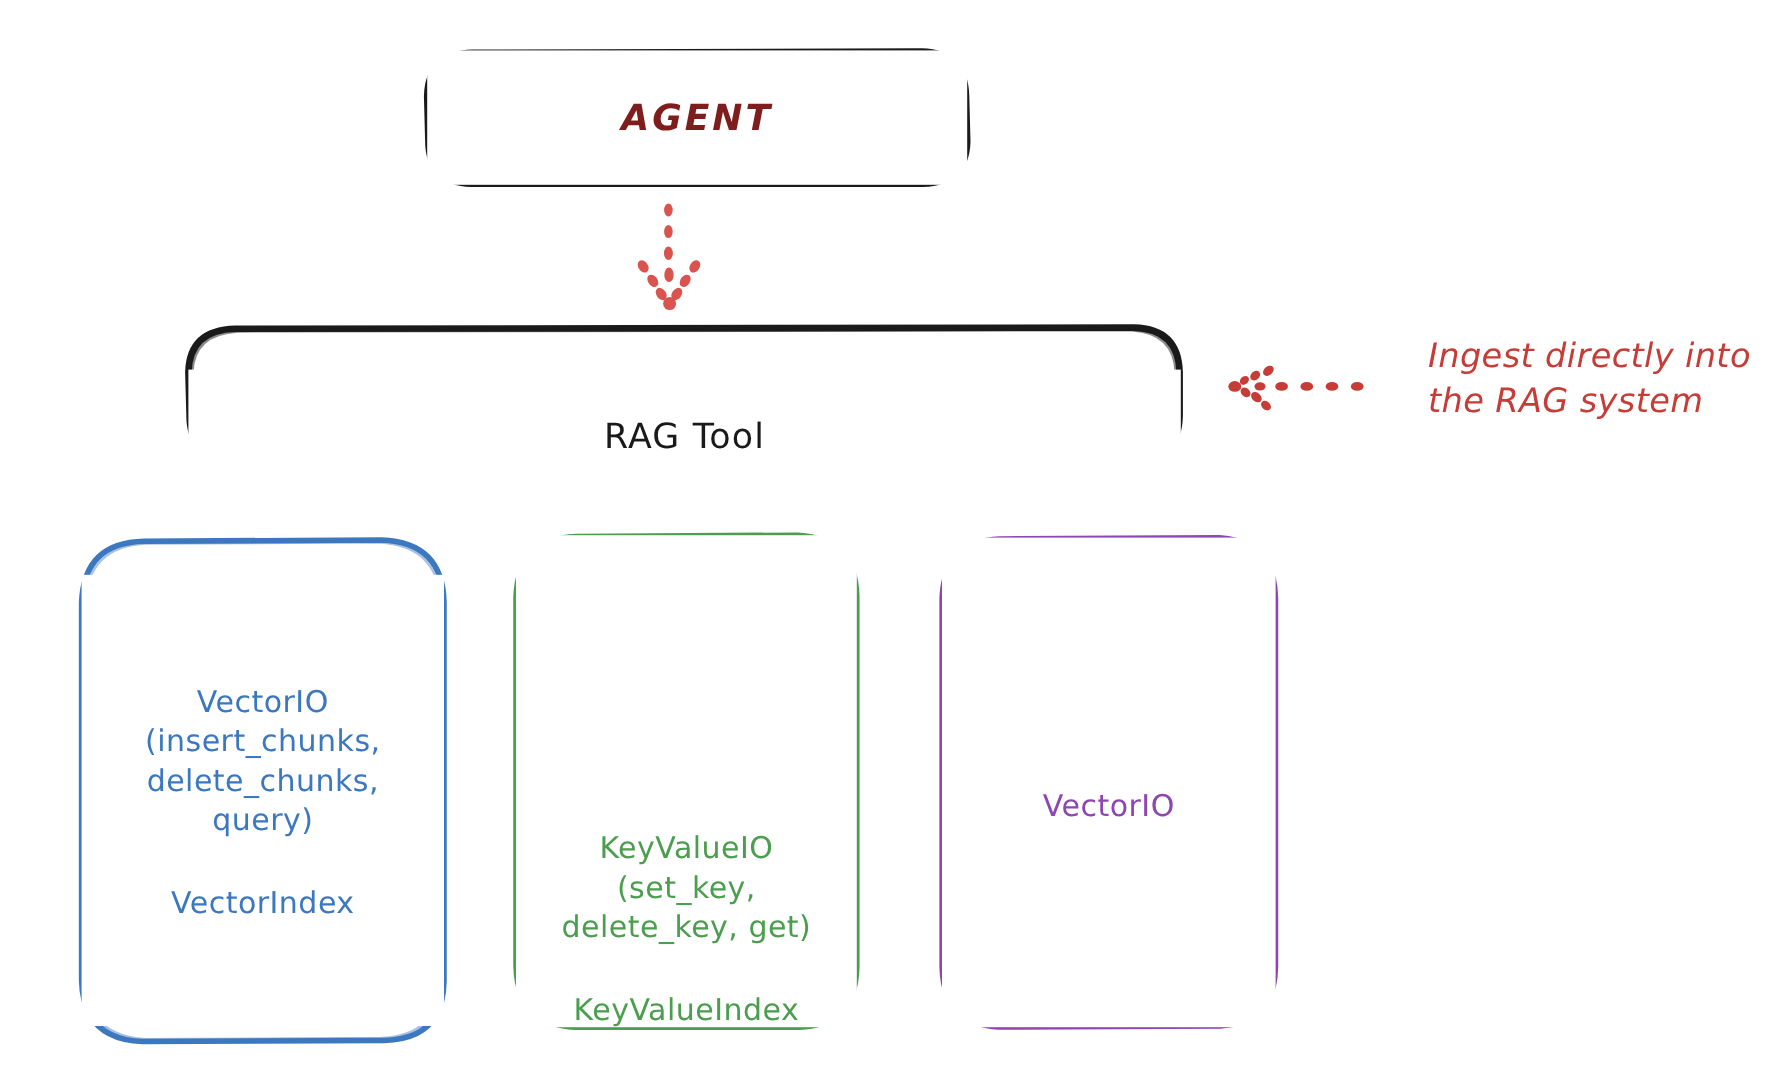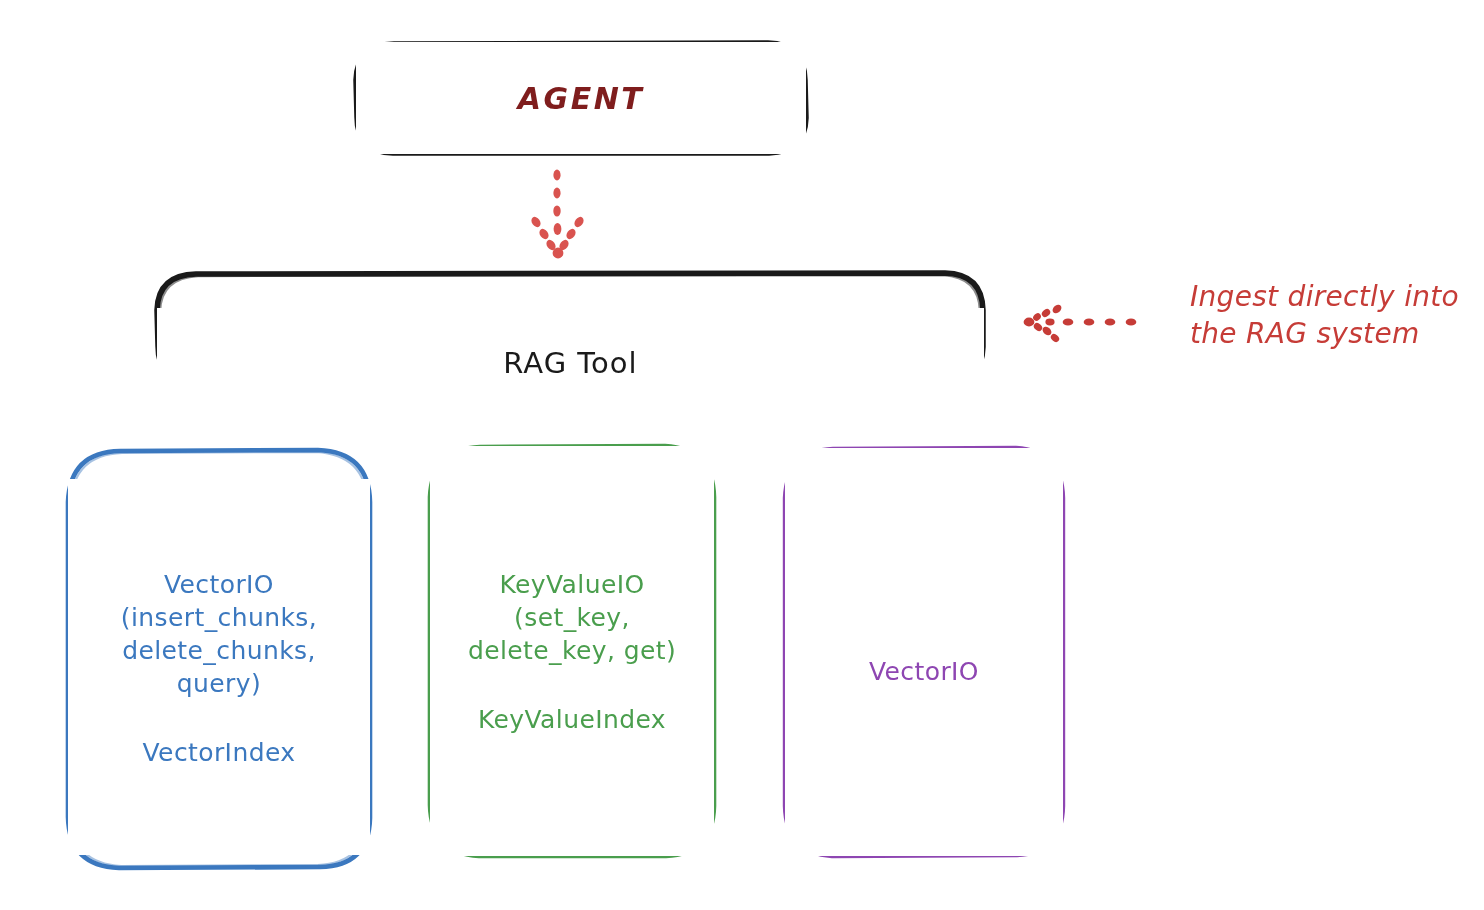--- a/index.html
+++ b/index.html
@@ -58,21 +58,21 @@
   }
   #ragtool-label {
     font-family: "DejaVu Sans", sans-serif;
     font-size: 29px;
     letter-spacing: 1px;
     color: #1a1a1a;
   }
 
   
   #vector-node  { left: 68px;  top: 450px; width: 302px; height: 376px; margin-top: 29px; }
-  #keyvalue-node{ left: 430px; top: 446px; width: 284px; height: 410px; }
+  #keyvalue-node{ left: 430px; top: 446px; width: 284px; height: 410px; justify-content: flex-end; }
   #relational-node{ left: 785px; top: 448px; width: 278px; height: 408px; }
 
   .trio-label {
     font-size: 25px;
     line-height: 1.32;
     letter-spacing: 0.4px;
     font-family: "DejaVu Sans", sans-serif;
   }
   .trio-sub {
     font-size: 25px;

